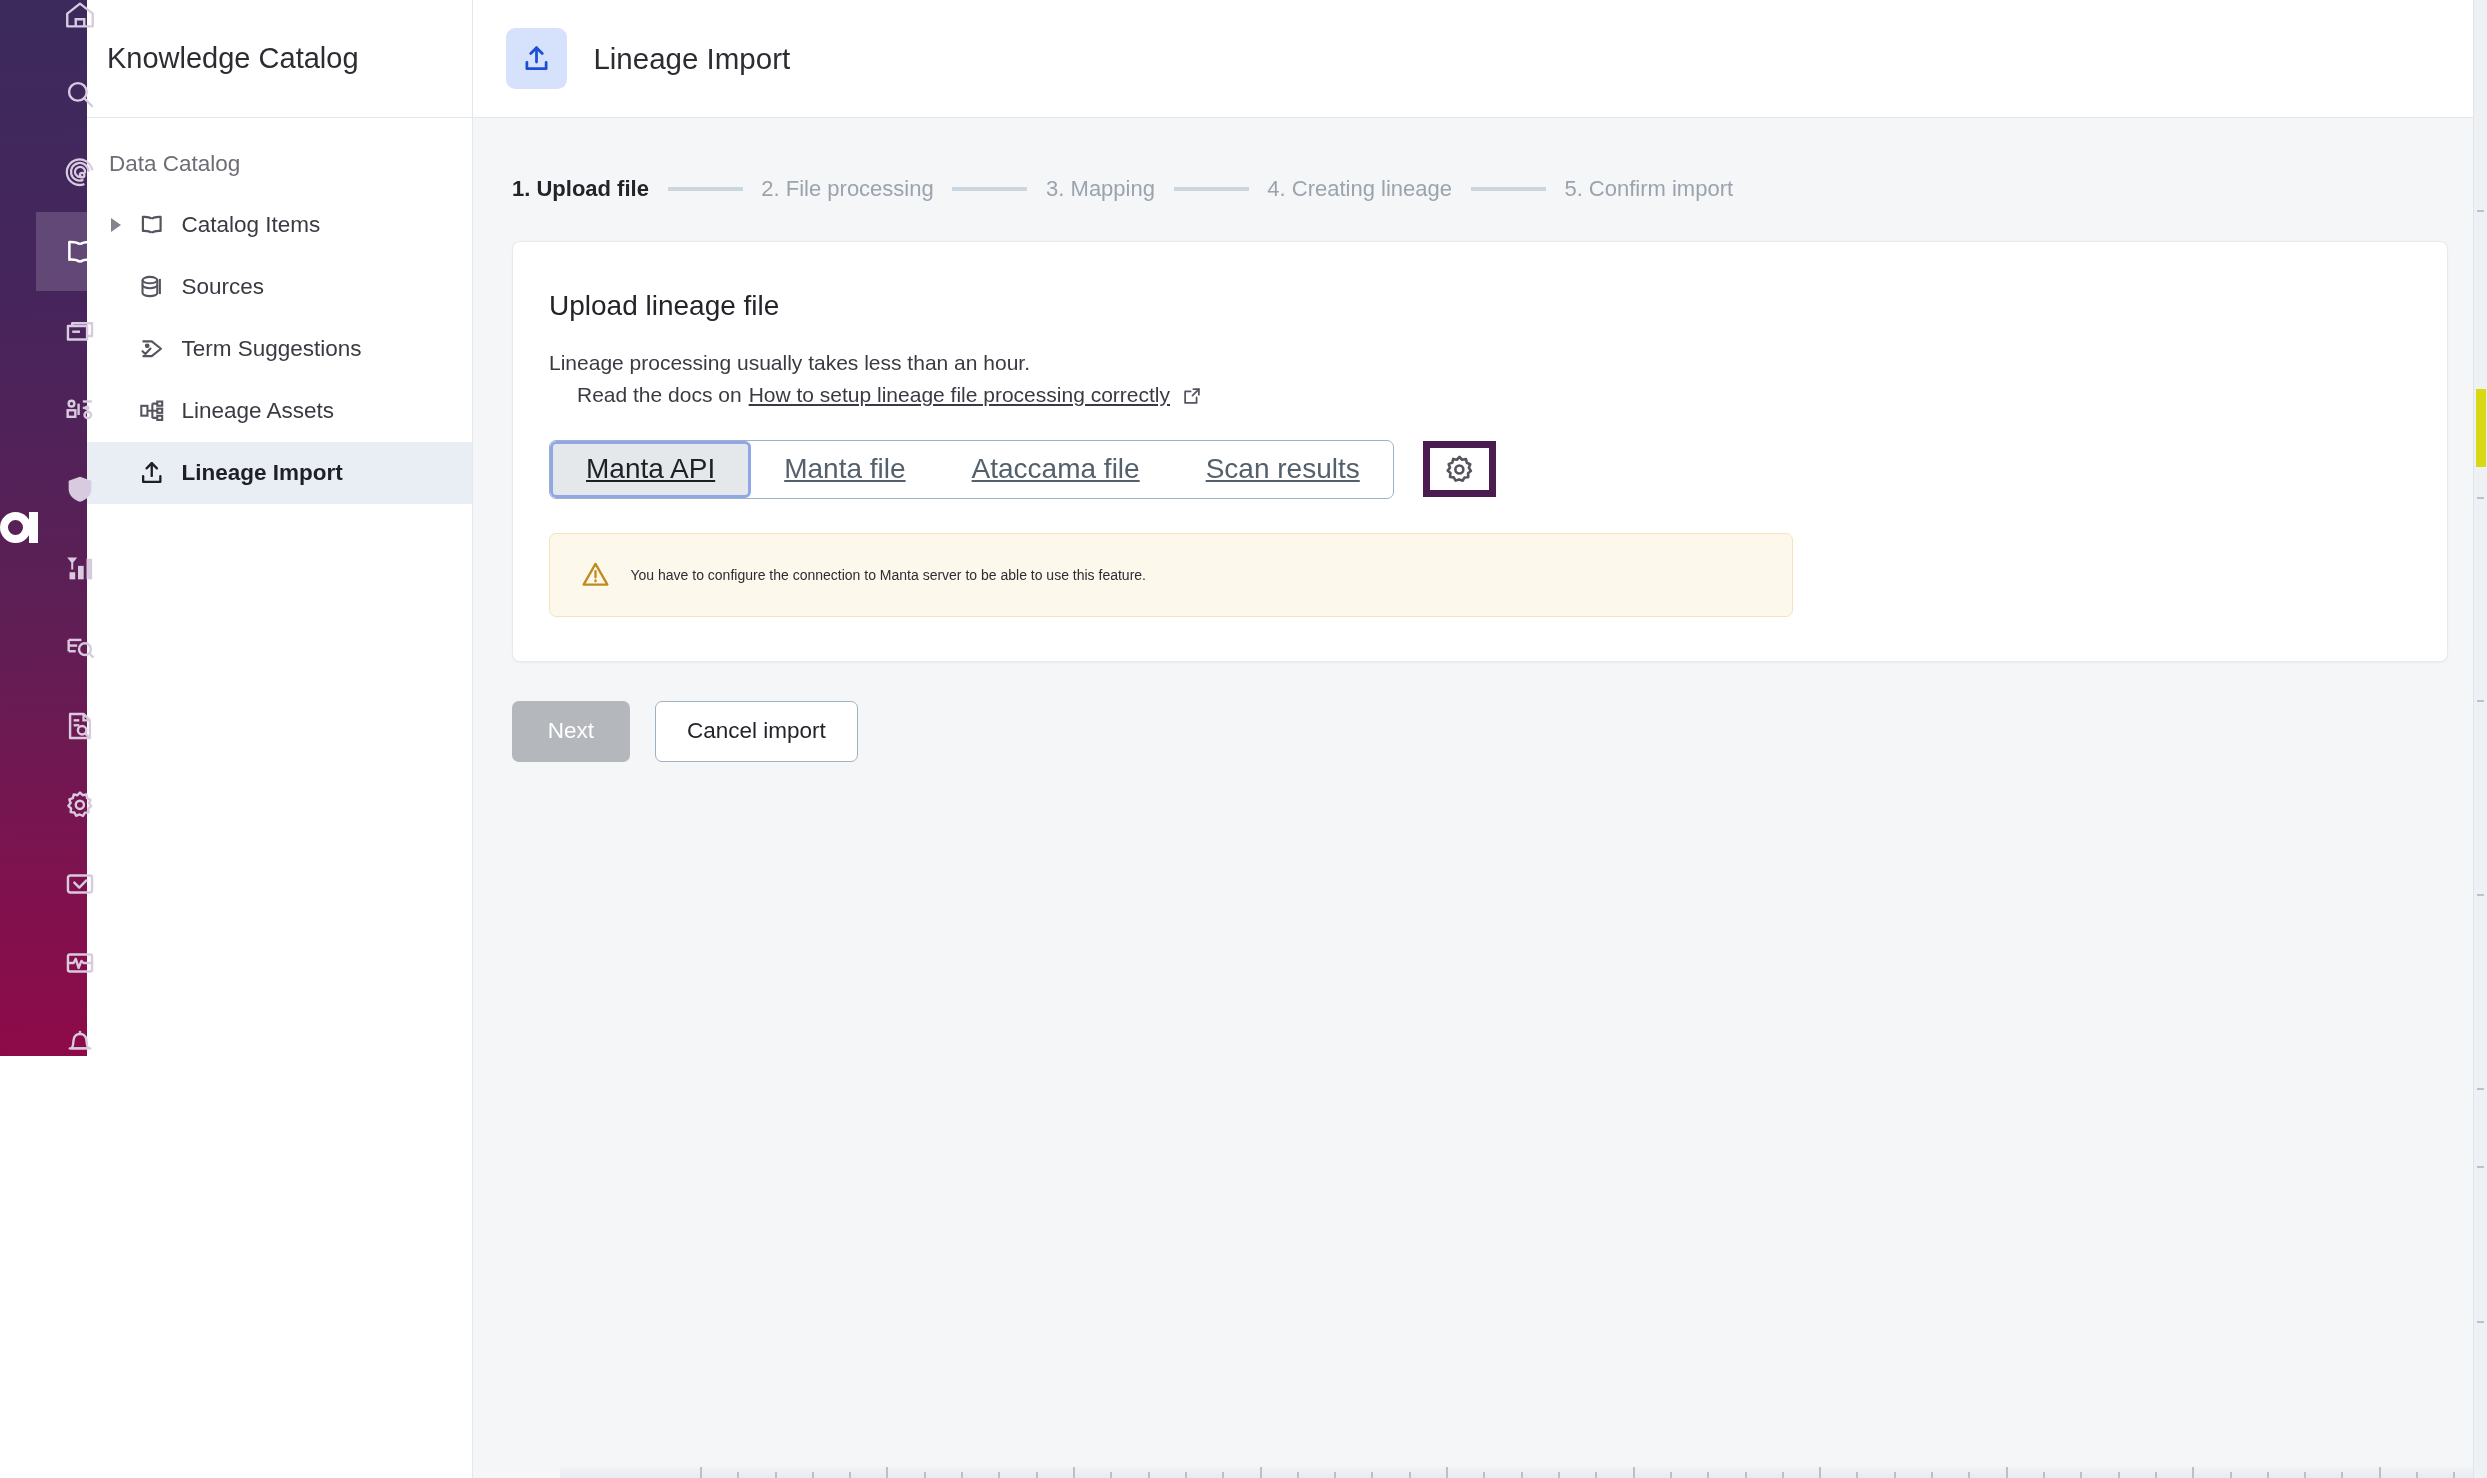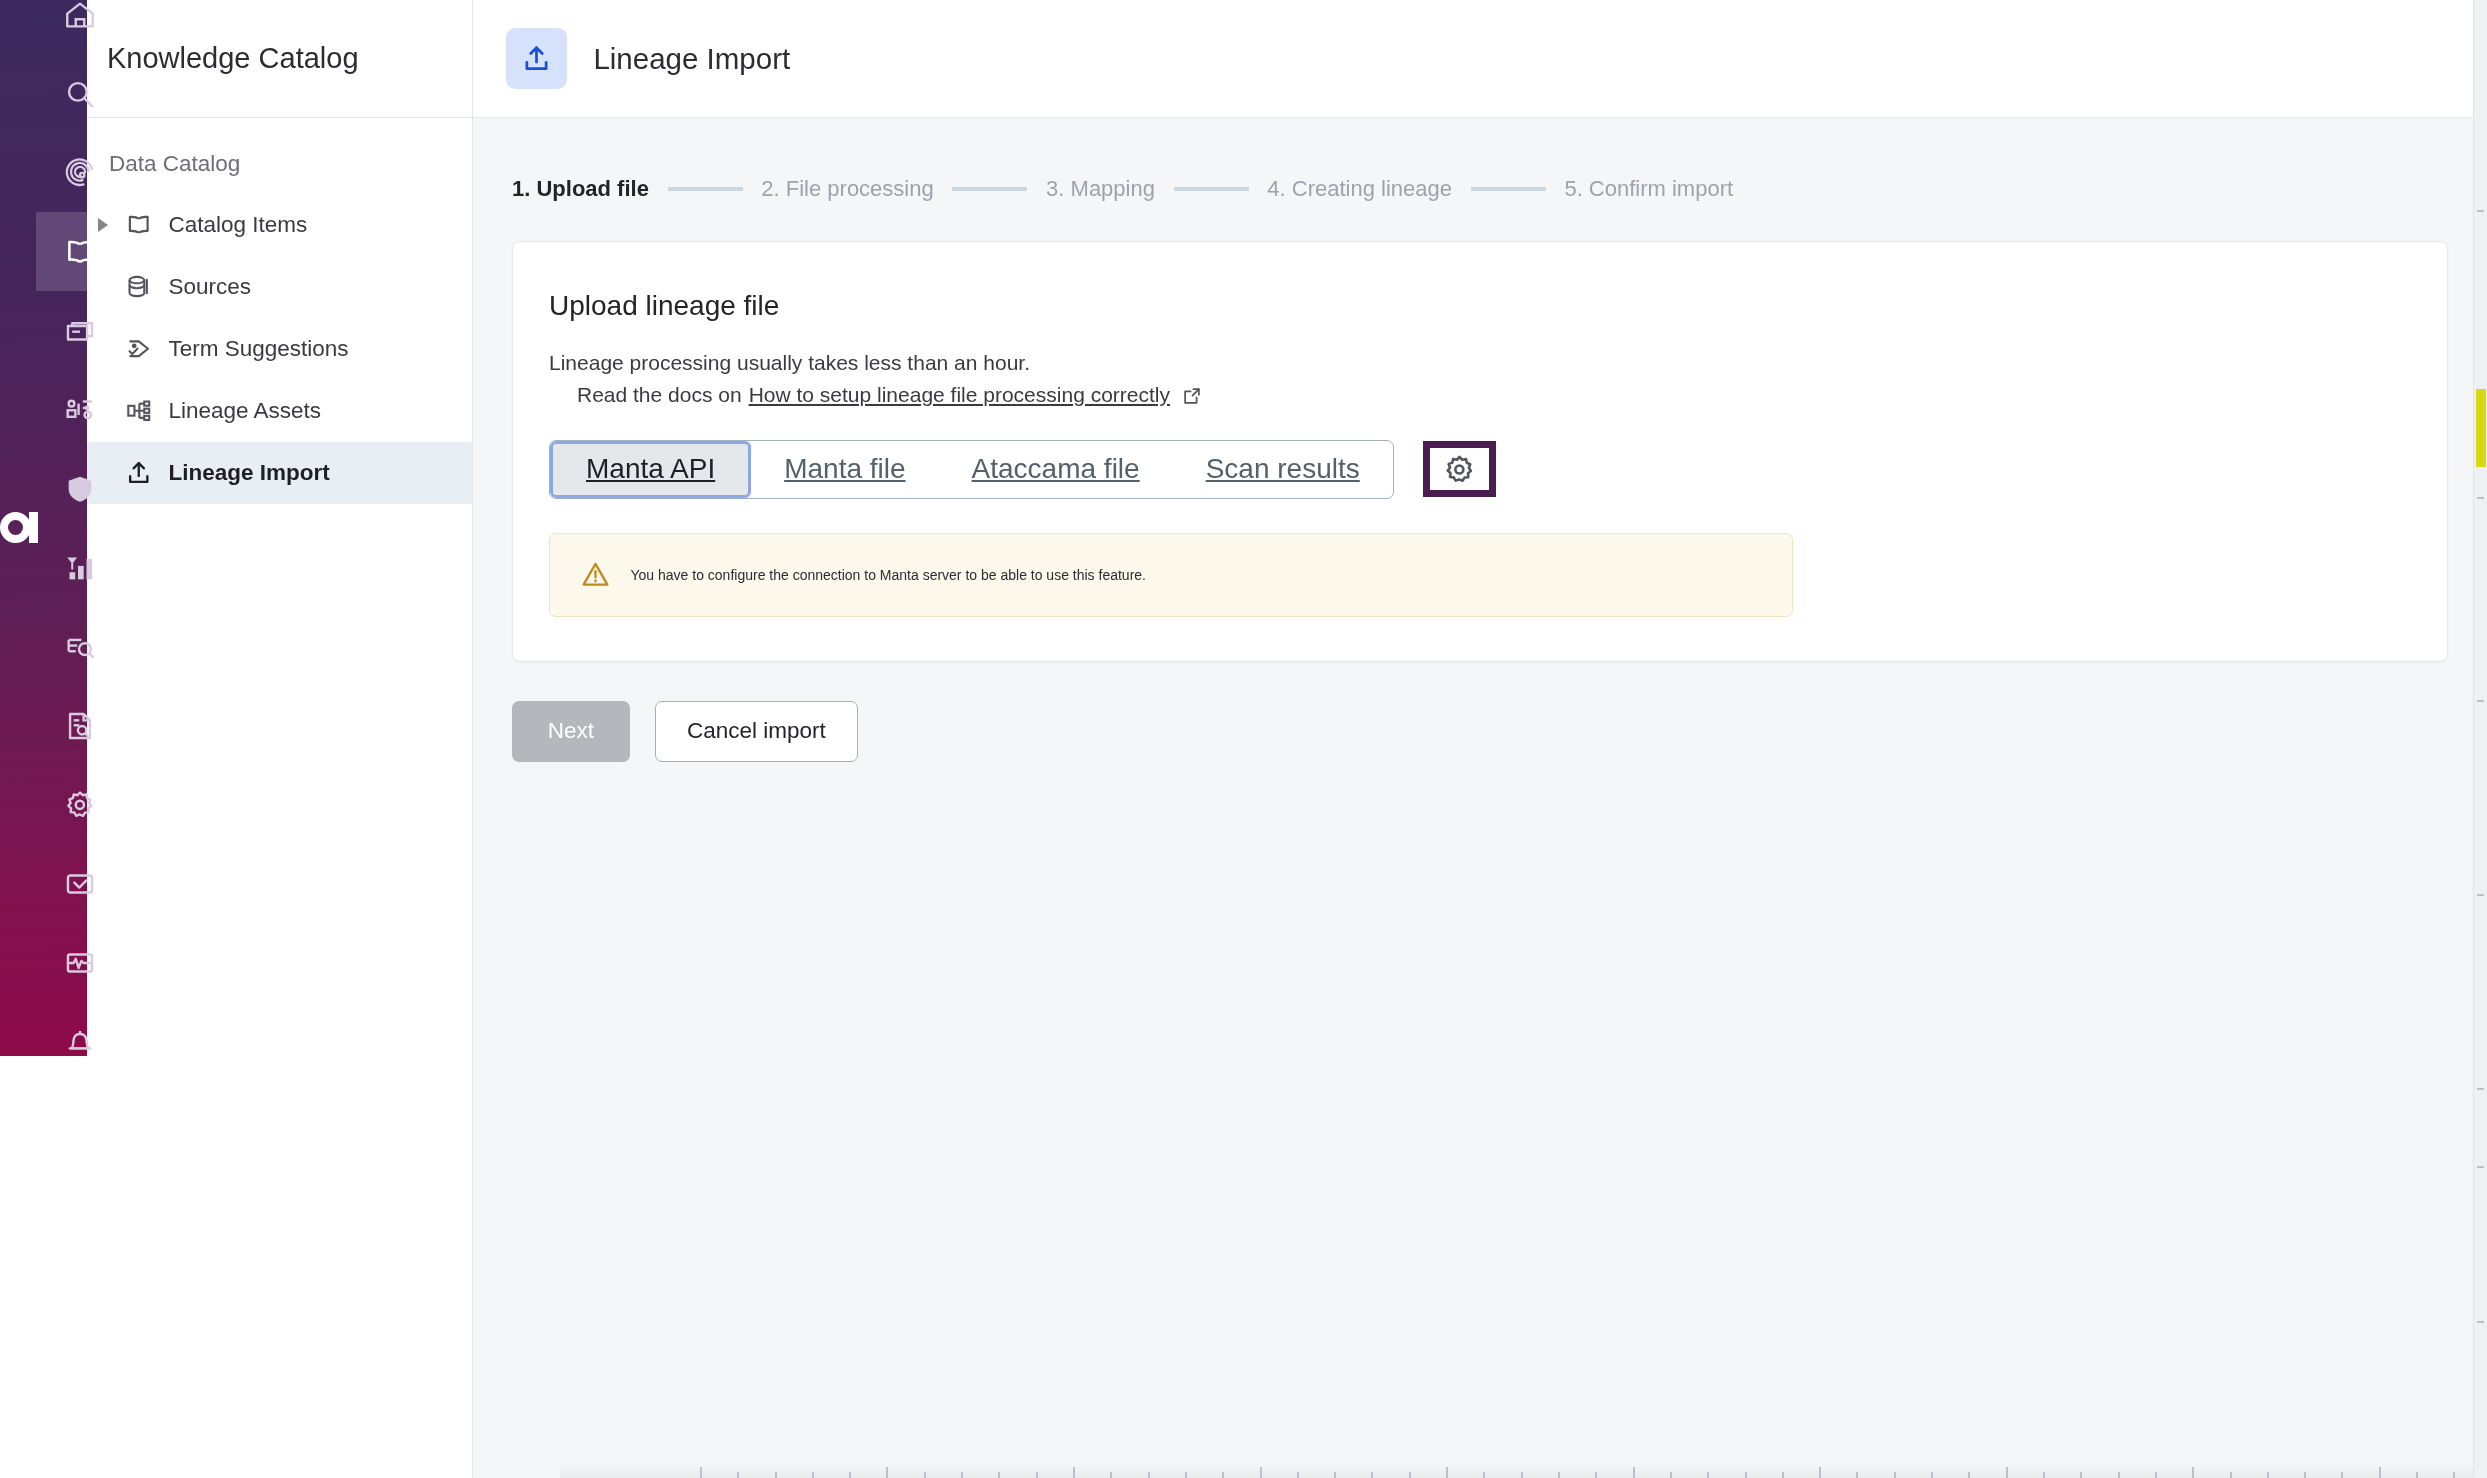--- a/index.html
+++ b/index.html
@@ -102,21 +102,21 @@
     margin-top: 33px;
     padding-left: 22px;
     font-size: 22.5px;
     color: #6d6d78;
   }
   .nav-list { margin-top: 17px; }
   .nav-item {
     height: 62px;
     display: flex;
     align-items: center;
-    padding-left: 11px;
+    padding-left: 24px;
     cursor: pointer;
     font-size: 22.5px;
     color: #3a3a42;
   }
   .nav-item.selected { background: #e8eef3; font-weight: bold; color: #1f1f26; }
   .nav-caret {
     width: 26.4px; flex: 0 0 26.4px;
     display: flex; align-items: center; justify-content: flex-start;
   }
   .nav-caret .tri {

